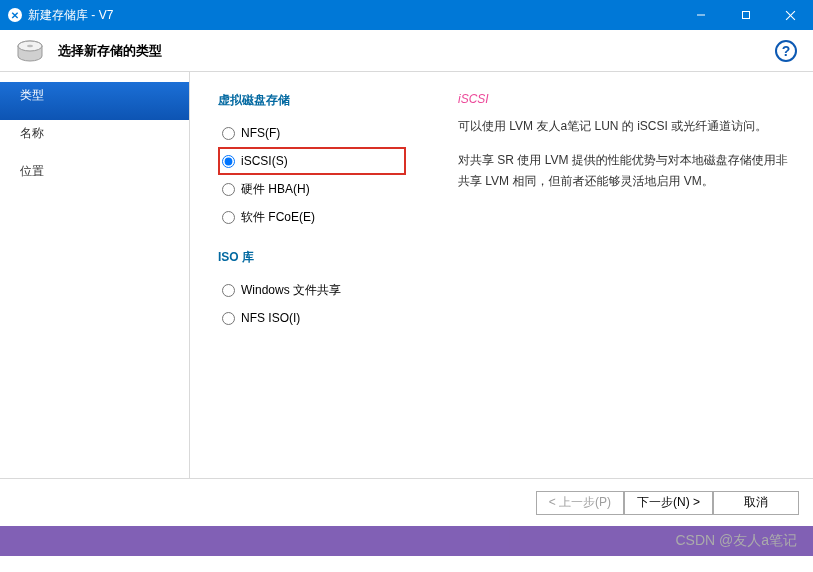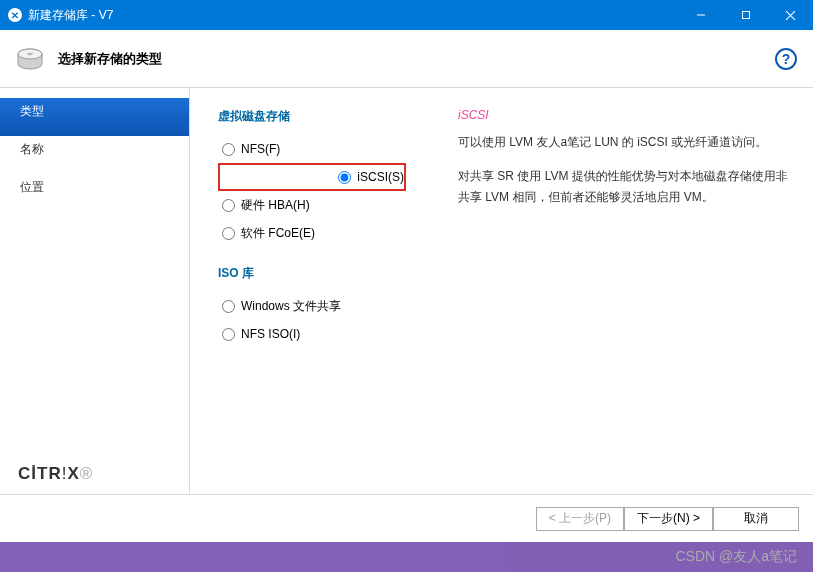--- a/index.html
+++ b/index.html
@@ -48,21 +48,21 @@
     display: flex;
     align-items: center;
     justify-content: center;
     color: #fff;
     font-size: 12px;
     cursor: default;
   }
 
   
   .header {
-    height: 58px;
+    height: 42px;
     border-bottom: 1px solid #d9d9d9;
     display: flex;
     align-items: center;
     padding: 0 16px;
     background: #fff;
   }
   .header .disk-icon {
     width: 28px; height: 22px;
     margin-right: 14px;
   }
@@ -150,21 +150,20 @@
     color: #000;
     padding-left: 2px;
   }
   .radio-row input[type="radio"] {
     margin: 0 6px 0 2px;
   }
   .radio-row.highlighted {
     border: 2px solid #d93025;
     width: 188px;
     padding-left: 0px;
-    justify-content: flex-end;
   }
 
   .desc-title {
     font-style: italic;
     font-size: 12px;
     color: #ec4899;
     margin-bottom: 10px;
   }
   .desc-text {
     font-size: 12px;
@@ -253,23 +252,20 @@
 </div>
 
 <div class="body">
 
   <div class="sidebar">
     <div id="steps-container">
         <div class="step active">类型</div>
         <div class="step">名称</div>
         <div class="step">位置</div>
       </div>
-    <div class="citrix-logo">
-      <span>CİTR</span><span style="font-weight:normal;">!</span><span>X</span><span class="dot">®</span>
-    </div>
   </div>
 
   <div class="main">
     <div class="options-col">
       <div class="group-heading">虚拟磁盘存储</div>
       <div id="virtual-options">
           <label class="radio-row">
             <input type="radio" name="storage-type" style="">
             <span>NFS(F)</span>
           </label>

